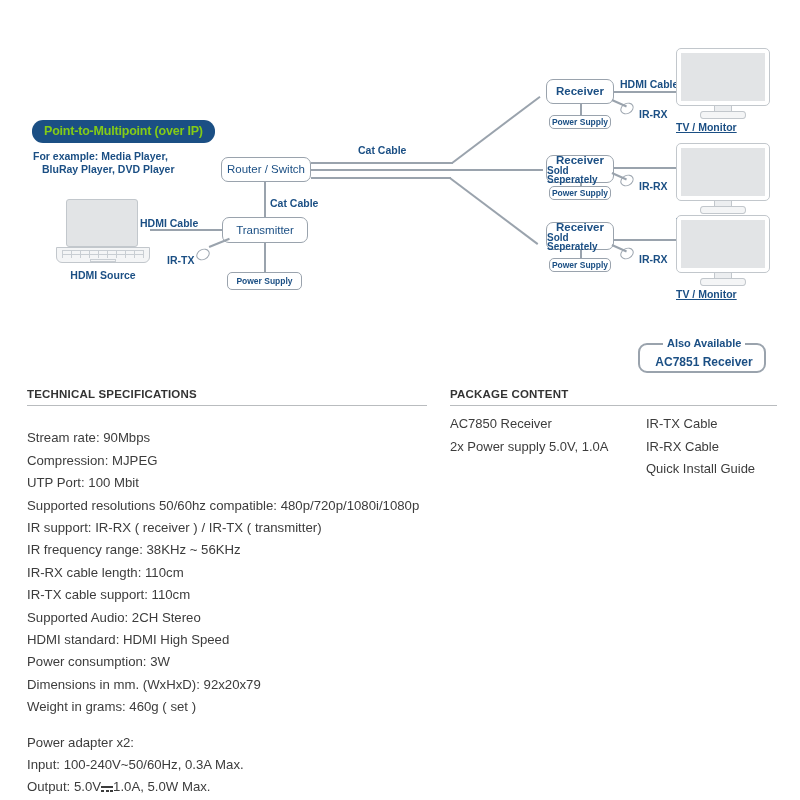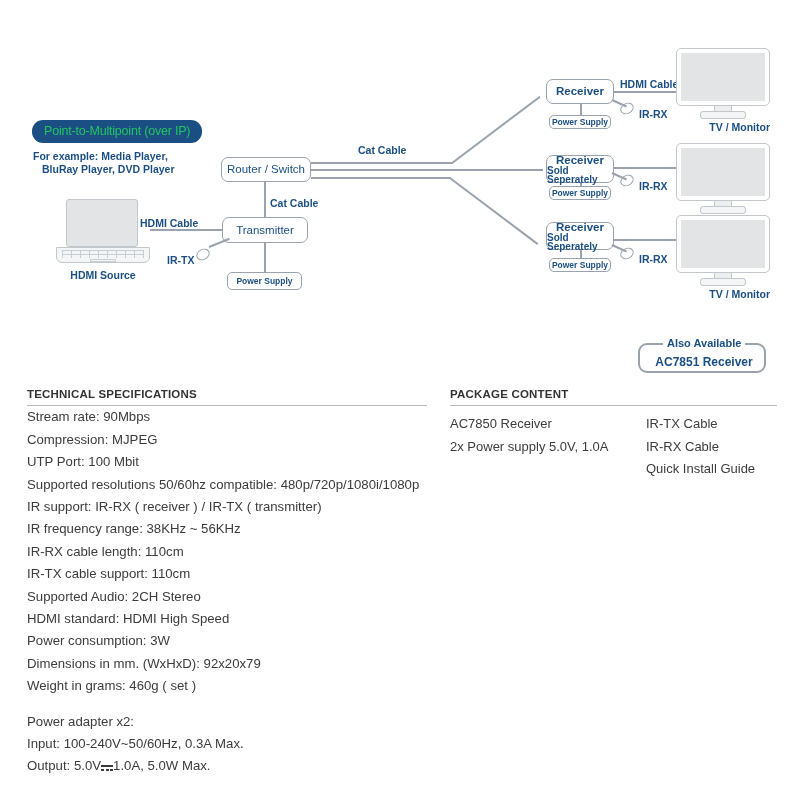--- a/index.html
+++ b/index.html
@@ -6,23 +6,23 @@
   body{
     width:800px;height:800px;position:relative;background:#ffffff;
     font-family:"Liberation Sans","DejaVu Sans",sans-serif;
     -webkit-font-smoothing:antialiased;overflow:hidden;
   }
   .diagram{position:absolute;left:0;top:0;width:800px;height:380px;}
   .abs{position:absolute;}
 
   
   .badge{
-    left:32px;top:120px;background:#1b4f84;color:#22c55e;
+    left:32px;top:120px;background:#1b4f84;color:#84cc16;
     border-radius:11px;padding:4px 12px 5px 12px;
-    font-size:12.5px;font-weight:normal;letter-spacing:-0.2px;white-space:nowrap;
+    font-size:12.5px;font-weight:bold;letter-spacing:-0.2px;white-space:nowrap;
   }
   .example-text{
     left:33px;top:150px;color:#1b4f84;font-size:10.5px;font-weight:bold;
     line-height:13px;white-space:nowrap;
   }
   .example-text .l2{display:block;padding-left:9px;}
 
   
   .dbox{
     border:1.6px solid #9aa3ad;border-radius:7px;background:#ffffff;
@@ -78,22 +78,22 @@
   }
   .tv-neck{
     position:absolute;left:38px;top:58px;width:18px;height:7px;background:#eceef0;
     border-left:1.6px solid #c2c7cc;border-right:1.6px solid #c2c7cc;box-sizing:border-box;
   }
   .tv-base{
     position:absolute;left:24px;top:63px;width:46px;height:8px;
     border:1.6px solid #c2c7cc;border-radius:4px/5px;background:#f4f5f6;box-sizing:border-box;
   }
   .tv-cap{
-    left:20px;width:94px;text-align:right;color:#1b4f84;
-    font-size:10.5px;font-weight:bold;
+    left:20px;width:94px;text-align:left;color:#1b4f84;
+    font-size:10.5px;font-weight:bold;text-decoration:underline;
   }
 
   
   .irbulb{
     width:14px;height:11px;border:1.5px solid #9aa3ad;border-radius:50%;
     background:#ffffff;transform:rotate(-28deg);box-sizing:border-box;
   }
 
   
   .also-box{
@@ -257,21 +257,21 @@
   </div>
 
   <div class="abs also-box"></div>
   <div class="abs also-title">Also Available</div>
   <div class="abs also-sub">AC7851 Receiver</div>
 </div>
 
 <div class="abs" style="left:27px;top:388px;width:405px;">
   <div class="sec-head">TECHNICAL SPECIFICATIONS</div>
   <div class="rule" style="margin-top:5px;width:400px;"></div>
-  <div style="margin-top:0;">
+  <div style="margin-top:21px;">
     <div class="spec-line">Stream rate: 90Mbps</div>
     <div class="spec-line">Compression: MJPEG</div>
     <div class="spec-line">UTP Port: 100 Mbit</div>
     <div class="spec-line">Supported resolutions 50/60hz compatible: 480p/720p/1080i/1080p</div>
     <div class="spec-line">IR support: IR-RX ( receiver ) / IR-TX ( transmitter)</div>
     <div class="spec-line">IR frequency range: 38KHz ~ 56KHz</div>
     <div class="spec-line">IR-RX cable length: 110cm</div>
     <div class="spec-line">IR-TX cable support: 110cm</div>
     <div class="spec-line">Supported Audio: 2CH Stereo</div>
     <div class="spec-line">HDMI standard: HDMI High Speed</div>

